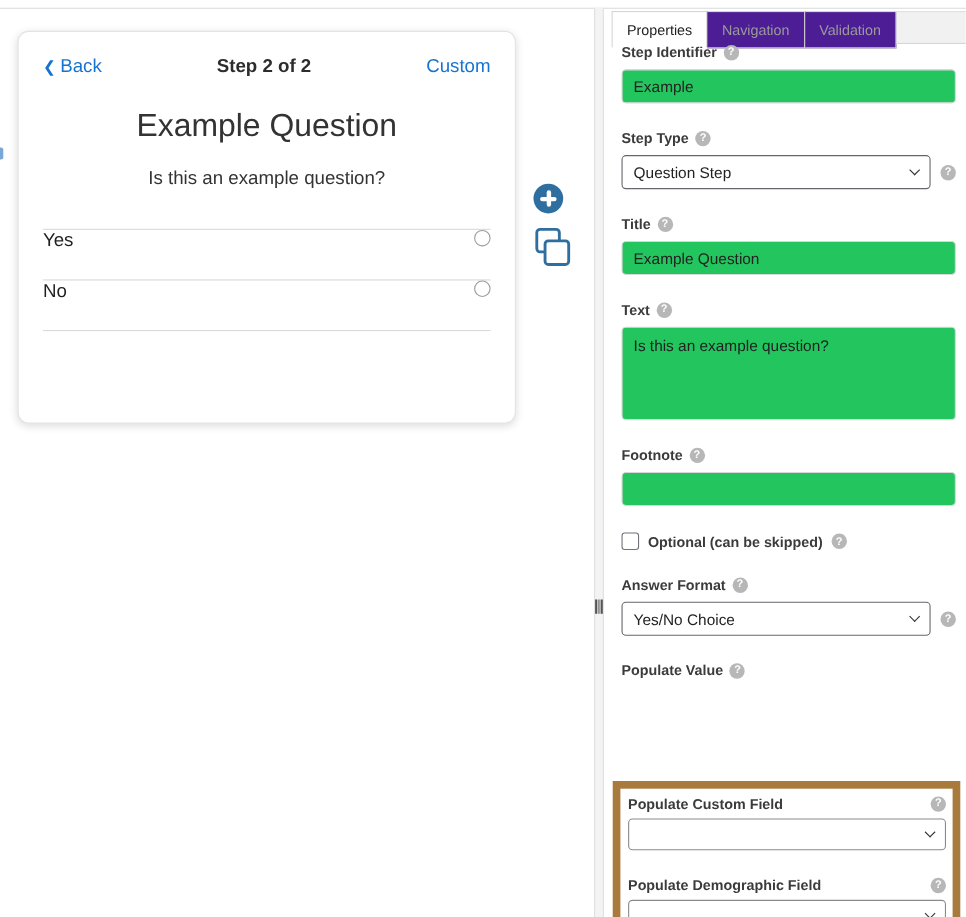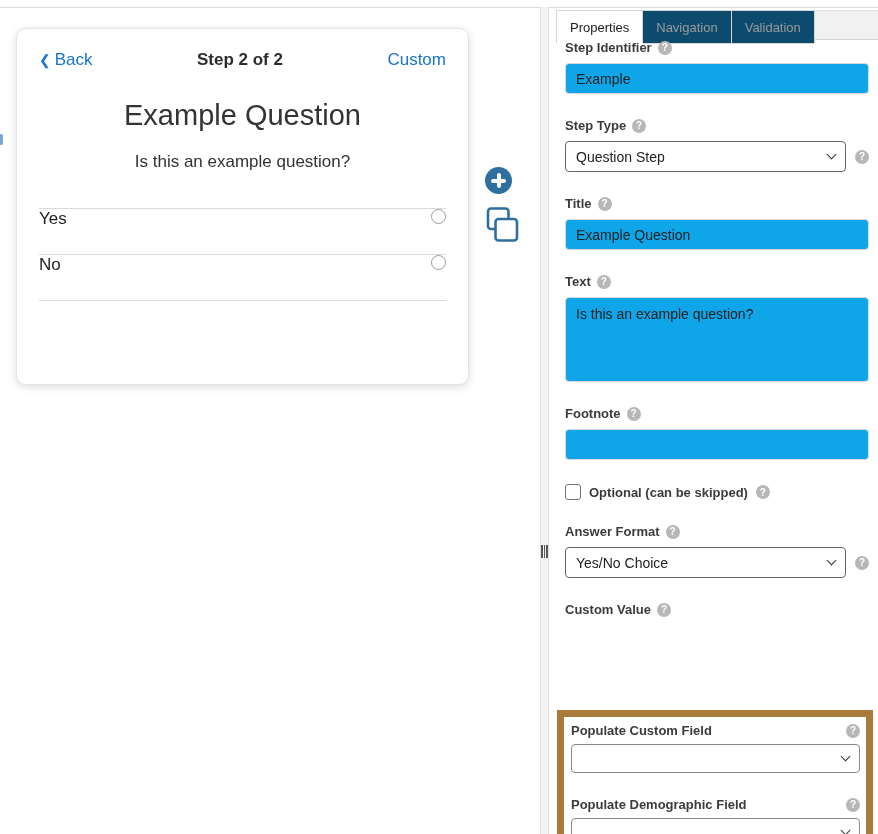--- a/index.html
+++ b/index.html
@@ -38,28 +38,28 @@
   
   .gutter { position:absolute; left:540px; top:7px; width:9px; height:827px; background:#f3f3f3; border-left:1px solid #e0e0e0; border-right:1px solid #e0e0e0; cursor:col-resize; }
   .grip { position:absolute; left:0; right:0; top:538px; display:flex; justify-content:center; gap:1px; }
   .grip i { display:block; width:2px; height:13px; background:#555; }
 
   
   .panel { position:absolute; left:556px; top:10px; width:322px; }
   .tabs { display:flex; height:30px; font-size:13px; }
   .tab { display:flex; align-items:center; padding:16px 13px; cursor:pointer; white-space:nowrap;text-align:center; }
   .tab.active { background:#fff; color:#222; border:1px solid #d6d6d6; border-bottom:none; }
-  .tab.inactive { background:#0c4a6e; color:#9a9a9a; border:1px solid #d6d6d6; border-left:none; }
+  .tab.inactive { background:#4c1d95; color:#9a9a9a; border:1px solid #d6d6d6; border-left:none; }
   .tab-filler { flex:1; background:#f1f1f1; border-top:1px solid #dfdfdf; border-bottom:1px solid #d6d6d6; }
   .panel-body { position:relative; padding:0 9px 0; }
 
   .field { margin-bottom:24px; }
   .label-row { display:flex; align-items:center; gap:6px; margin-bottom:8px; font-size:13px; font-weight:700; color:#3b3b3b; }
   .help { width:14px; height:14px; border-radius:50%; background:#b7b7b7; color:#fff; font-size:10px; font-weight:700; display:inline-flex; align-items:center; justify-content:center; flex:0 0 auto; cursor:pointer; }
-  .text-input { display:block; width:100%; height:31px; border:1px solid #d8d8d8; border-radius:4px; padding:0 10px; font-size:14px; color:#222; font-family:inherit; background:#0ea5e9; }
+  .text-input { display:block; width:100%; height:31px; border:1px solid #d8d8d8; border-radius:4px; padding:0 10px; font-size:14px; color:#222; font-family:inherit; background:#22c55e; }
   .text-input::placeholder { color:#9a9aa0; }
   .textarea { height:85px; padding:7px 10px; resize:none; line-height:1.35; }
   .select { height:31px; border:1px solid #63676c; border-radius:4px; background:#fff; display:flex; align-items:center; justify-content:space-between; padding:0 10px; font-size:14px; color:#222; cursor:pointer; }
   .select .chevron { width:7px; height:7px; border-right:1.6px solid #333; border-bottom:1.6px solid #333; transform:rotate(45deg); margin-top:-4px; flex:0 0 auto; }
   .select-row { display:flex; align-items:center; gap:9px; }
   .select-row .select { width:282px; }
   .checkbox-row { display:flex; align-items:center; gap:8px; margin-bottom:24px; font-size:13px; font-weight:700; color:#3b3b3b; }
   .checkbox { width:16px; height:16px; border:1.5px solid #71717c; border-radius:3px; background:#fff; cursor:pointer; flex:0 0 auto; }
 
   .highlight-box { position:absolute; left:1px; top:670px; width:316px; height:153px; border:7px solid #a87a3c; padding:4px 6px 0 7px; background:transparent; }
@@ -186,21 +186,21 @@
         <div class="select">
           <span>Yes/No Choice</span>
           <span class="chevron"></span>
         </div>
         <span class="help">?</span>
       </div>
     </div>
 
     <div class="field">
       <div class="label-row">
-        <span>Custom Value</span>
+        <span>Populate Value</span>
         <span class="help">?</span>
       </div>
     </div>
 
     <div class="highlight-box">
       <div class="label-row">
         <span>Populate Custom Field</span>
         <span class="help">?</span>
       </div>
       <div class="select">

